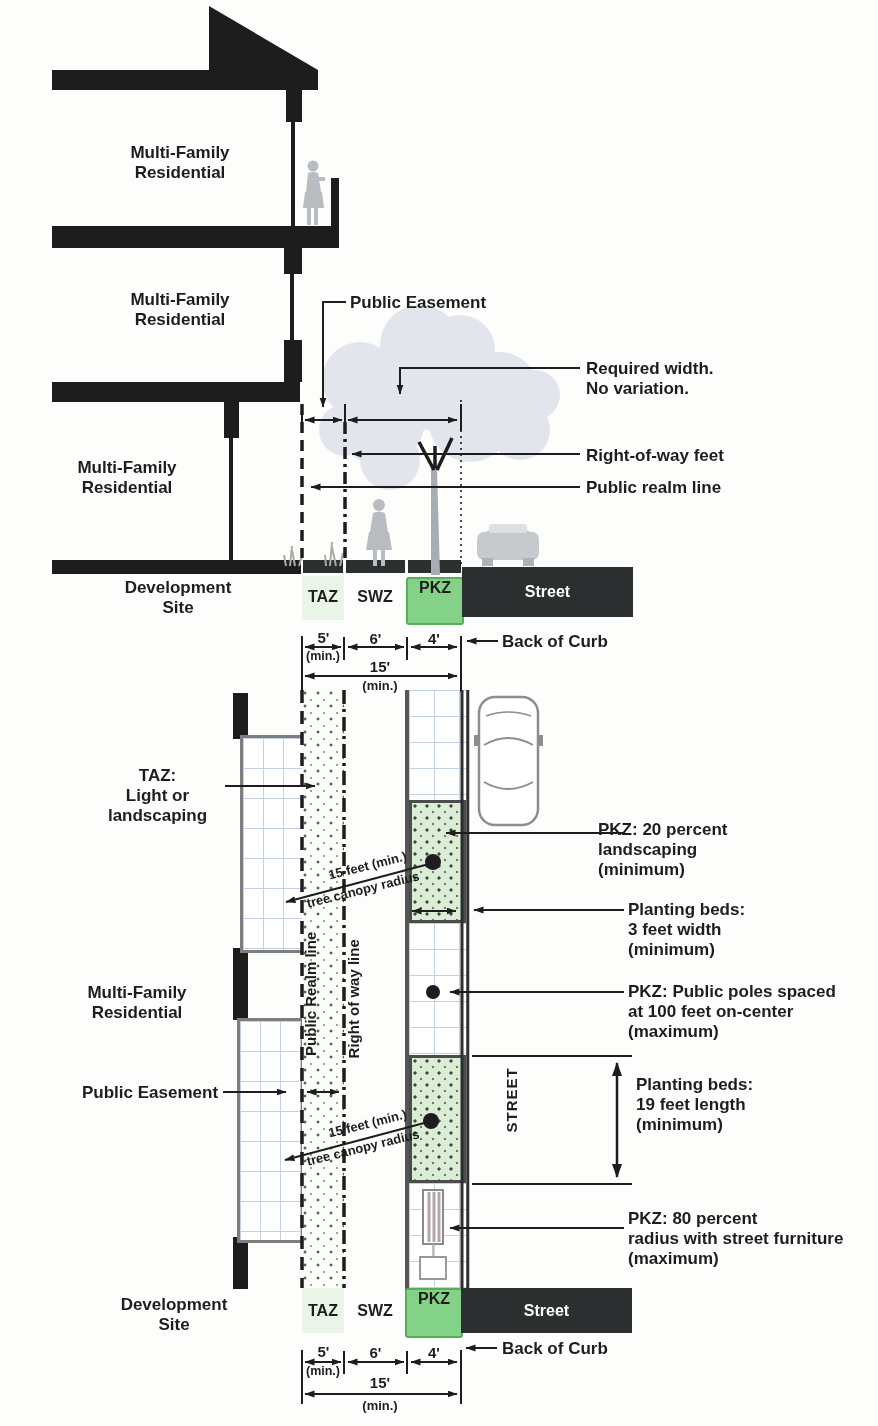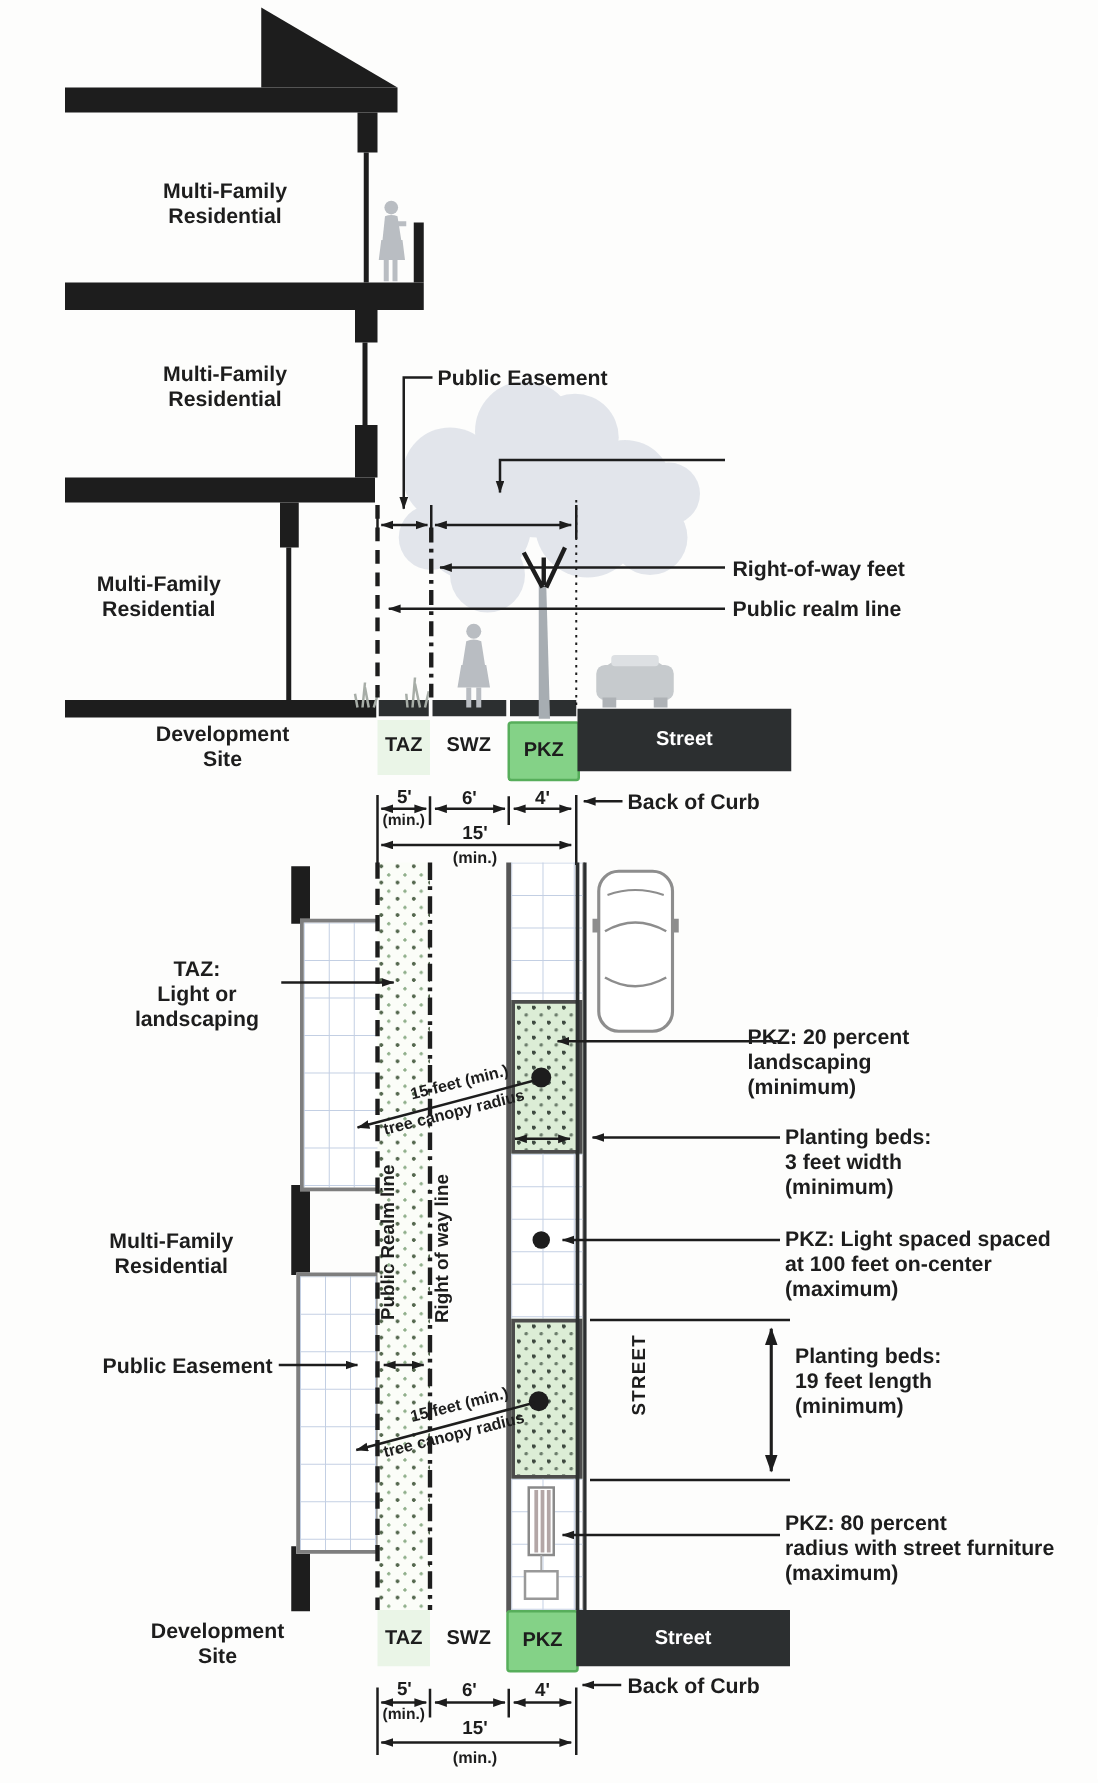--- a/index.html
+++ b/index.html
@@ -12,21 +12,21 @@
   .blk{position:absolute;background:var(--ink);}
   .darkbar{position:absolute;background:var(--dark);display:flex;align-items:center;justify-content:center;}
   .lbl{position:absolute;font-weight:bold;line-height:1.18;white-space:nowrap;}
   .c{text-align:center;}
   .f17{font-size:17px;} .f16{font-size:16px;} .f15{font-size:15px;} .f13{font-size:13px;} .f12{font-size:12.5px;}
   .white{color:#fff;}
   .rot{transform:rotate(-90deg);transform-origin:center;}
   .tilt{transform:rotate(-14deg);transform-origin:center;}
   .palebox{position:absolute;background:var(--pale-green);}
   .greenbox{position:absolute;background:var(--pkz-green);border:2px solid #57ae5b;border-radius:3px;
-            display:flex;align-items:center;justify-content:center;font-size:16px;}
+            display:flex;align-items:flex-start;justify-content:center;font-size:16px;}
   .taz-strip{position:absolute;left:302px;top:690px;width:42px;height:600px;background-color:#fbfdf8;
     background-image:radial-gradient(circle at 3px 3px,#55684f 1.3px,transparent 1.7px),
                      radial-gradient(circle at 3px 3px,#8fae8a 1.1px,transparent 1.5px);
     background-size:13px 13px;background-position:0 0,6px 7px;}
   .patio{position:absolute;background:#fff;border:3px solid #7e7e7e;
     background-image:linear-gradient(var(--grid-blue) 1px,transparent 1px),
                      linear-gradient(90deg,var(--grid-blue) 1px,transparent 1px);
     background-size:100% 30px,20px 100%;}
   .pkz-strip{position:absolute;left:405px;top:690px;width:57px;height:600px;background:#fff;
     border-left:4px solid #565656;border-right:2px solid #777;}
@@ -248,20 +248,24 @@
   </div>
   <div class="lbl c f17" style="left:105px;top:290px;width:150px;">
     <div>Multi-Family</div>
       <div>Residential</div>
   </div>
   <div class="lbl c f17" style="left:52px;top:458px;width:150px;">
     <div>Multi-Family</div>
       <div>Residential</div>
   </div>
   <div class="lbl f17" style="left:350px;top:293px;">Public Easement</div>
+  <div class="lbl f17" style="left:586px;top:359px;">
+    <div>Required width.</div>
+      <div>No variation.</div>
+  </div>
   <div class="lbl f17" style="left:586px;top:446px;">Right-of-way feet</div>
   <div class="lbl f17" style="left:586px;top:478px;">Public realm line</div>
   <div class="lbl c f17" style="left:120px;top:578px;width:116px;">
     <div>Development</div>
       <div>Site</div>
   </div>
   <div class="lbl c f16" style="left:302px;top:588px;width:42px;">TAZ</div>
   <div class="lbl c f16" style="left:344px;top:588px;width:62px;">SWZ</div>
   <div class="lbl c f15" style="left:303px;top:629px;width:41px;">5'</div>
   <div class="lbl c f15" style="left:345px;top:630px;width:61px;">6'</div>
@@ -293,21 +297,21 @@
     <div>PKZ: 20 percent</div>
     <div>landscaping</div>
     <div>(minimum)</div>
   </div>
   <div class="lbl f17" style="left:628px;top:900px;">
     <div>Planting beds:</div>
     <div>3 feet width</div>
     <div>(minimum)</div>
   </div>
   <div class="lbl f17" style="left:628px;top:982px;">
-    <div>PKZ: Light spaced spaced</div>
+    <div>PKZ: Public poles spaced</div>
     <div>at 100 feet on-center</div>
     <div>(maximum)</div>
   </div>
   <div class="lbl f17" style="left:636px;top:1075px;">
     <div>Planting beds:</div>
     <div>19 feet length</div>
     <div>(minimum)</div>
   </div>
   <div class="lbl f17" style="left:628px;top:1209px;">
     <div>PKZ: 80 percent</div>

